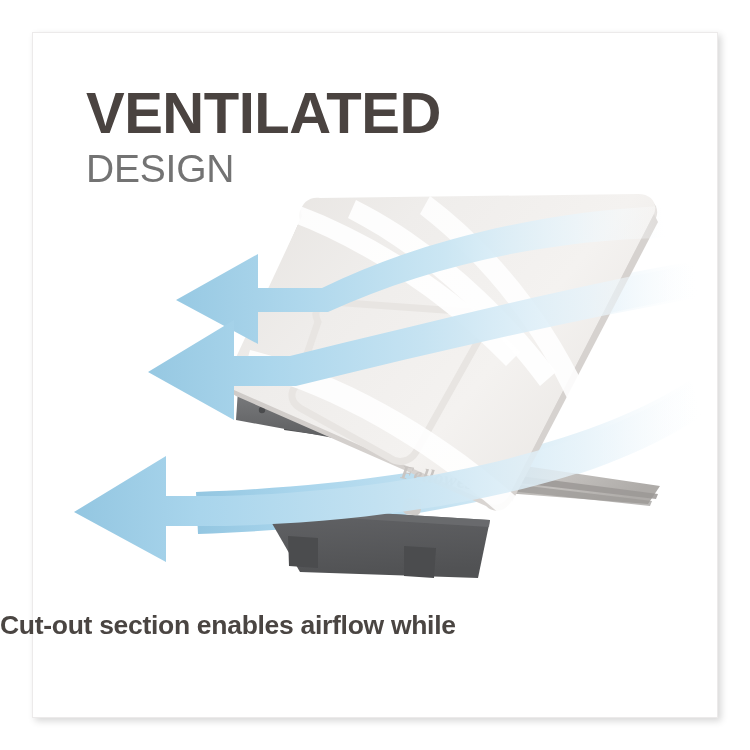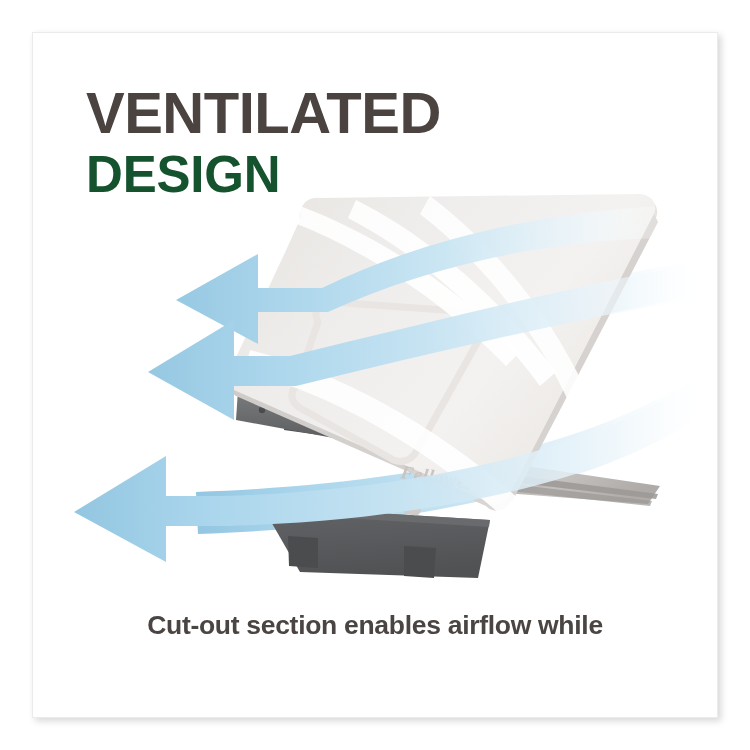--- a/index.html
+++ b/index.html
@@ -46,34 +46,34 @@
   }
   .headline .line1 {
     display: block;
     font-size: 58px;
     font-weight: bold;
     letter-spacing: -0.5px;
     color: #4a4340;
   }
   .headline .line2 {
     display: block;
-    font-size: 51px;
-    font-weight: bold;
+    font-size: 39px;
+    font-weight: normal;
     letter-spacing: -0.2px;
-    color: #14532d;
+    color: #737373;
     margin-top: 7px;
   }
 
   
   .caption {
     position: absolute;
     left: 0;
     right: 0;
     top: 608px;
-    text-align: center;
+    text-align: left;
     color: #4a4542;
     font-size: 26.5px;
     font-weight: bold;
     line-height: 1.33;
     letter-spacing: -0.3px;
     user-select: none;
   }
   .caption span { display: block; }
 
   

